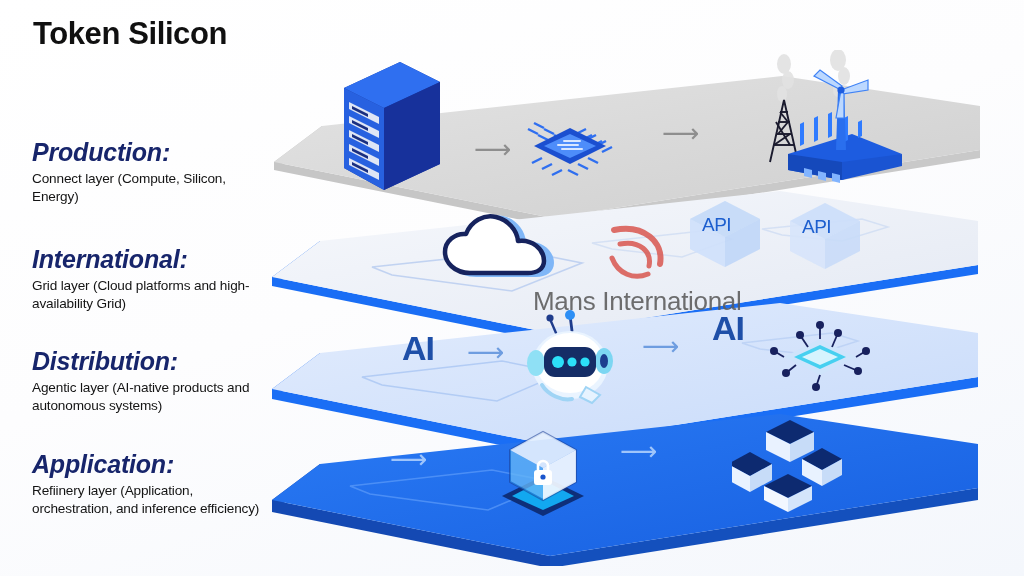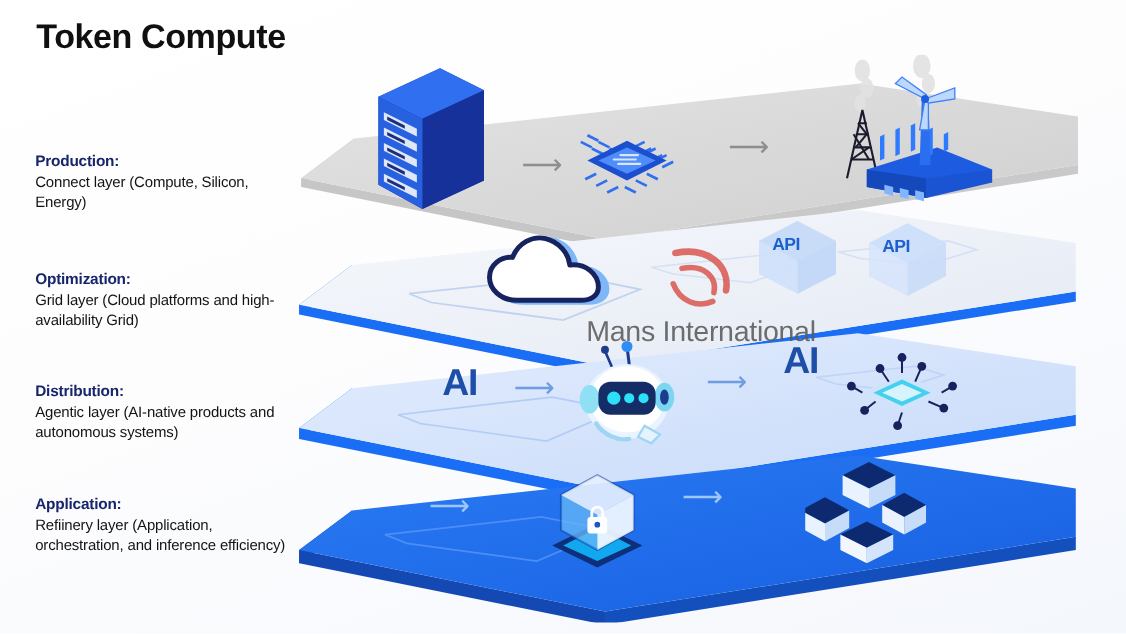--- a/index.html
+++ b/index.html
@@ -36,26 +36,27 @@
     white-space: nowrap;
   }
 
   
   .label-block {
     position: absolute;
     left: 32px;
     width: 238px;
   }
   .label-head {
-    font-size: 14px;
+    font-size: 25px;
     font-weight: bold;
     color: #17256b;
     letter-spacing: -0.2px;
     margin-bottom: 3px;
     white-space: nowrap;
+    font-style: italic;
   }
   .label-desc {
     font-size: 13.6px;
     line-height: 1.33;
     color: #141414;
     letter-spacing: -0.15px;
   }
 
   
   .slab-wrap {
@@ -86,22 +87,22 @@
   .ai-text {
     position: absolute;
     font-size: 34px;
     font-weight: bold;
     color: #1e4fa8;
     letter-spacing: -1px;
     font-family: "Liberation Sans", sans-serif;
   }
   .api-text {
     position: absolute;
-    font-size: 16px;
-    font-weight: bold;
+    font-size: 19px;
+    font-weight: normal;
     color: #1d5fcf;
     letter-spacing: -0.5px;
     text-align: center;
   }
 
   
   #watermark {
     position: absolute;
     left: 0; top: 0;
     width: 816px; height: 576px;
@@ -126,29 +127,29 @@
     opacity: 0.9;
     letter-spacing: -0.2px;
     white-space: nowrap;
   }
 </style>
 </head>
 <body>
 
 <div id="stage">
 
-  <div id="page-title">Token Compute</div>
+  <div id="page-title">Token Silicon</div>
 
   <div class="label-block" style="top:138px;">
     <div class="label-head">Production:</div>
     <div class="label-desc">Connect layer (Compute, Silicon, Energy)</div>
   </div>
 
   <div class="label-block" style="top:245px;">
-    <div class="label-head">Optimization:</div>
+    <div class="label-head">International:</div>
     <div class="label-desc">Grid layer (Cloud platforms and high-availability Grid)</div>
   </div>
 
   <div class="label-block" style="top:347px;">
     <div class="label-head">Distribution:</div>
     <div class="label-desc">Agentic layer (AI-native products and autonomous systems)</div>
   </div>
 
   <div class="label-block" style="top:450px;">
     <div class="label-head">Application:</div>

